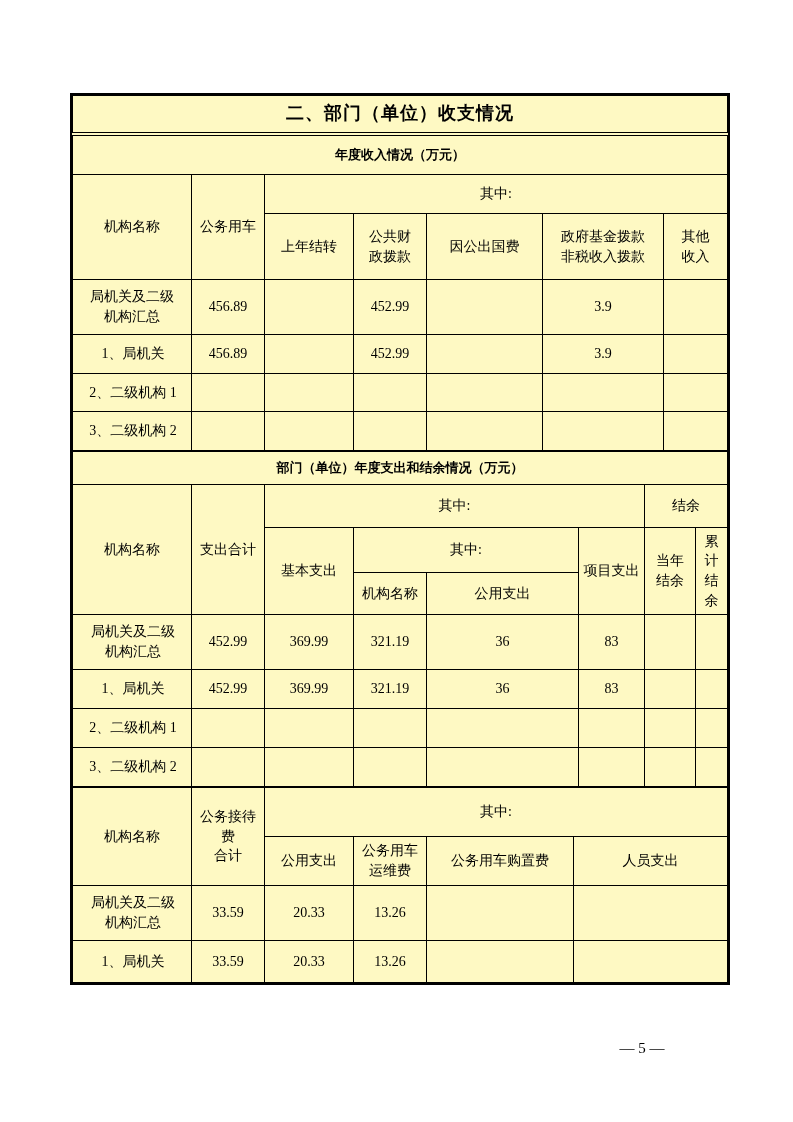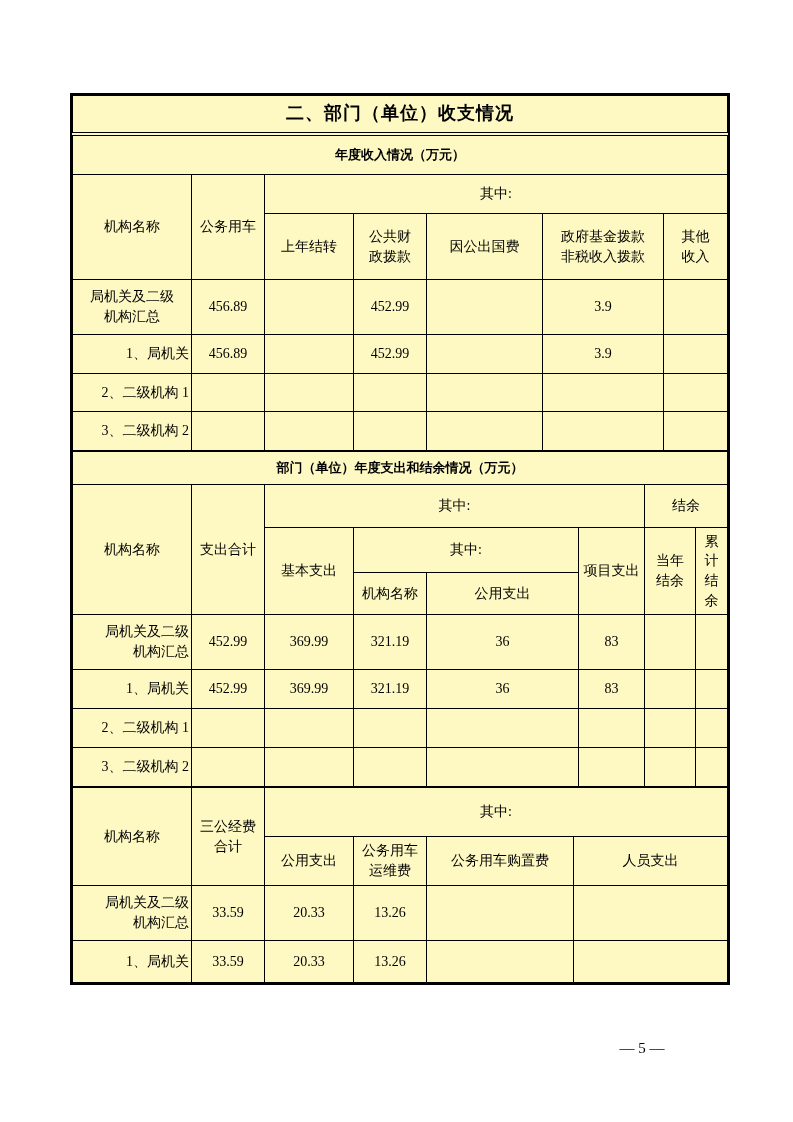--- a/index.html
+++ b/index.html
@@ -35,21 +35,21 @@
   tr.row-main-title td {
     border-bottom: 4px double #000;
     font-weight: bold;
     font-size: 18px;
     letter-spacing: 1px;
   }
   tr.row-section-title td {
     font-weight: bold;
     font-size: 13px;
   }
-  td.lbl { text-align: right; padding-left: 4px; margin-top: 22px; }
+  td.lbl { text-align: center; padding-left: 4px; margin-top: 22px; }
   td.num { font-size: 14px; }
   .pageno {
     position: absolute;
     left: 597px; top: 1040px;
     width: 90px;
     text-align: center;
     font-size: 15px;
   }
 </style>
 </head>
@@ -212,21 +212,21 @@
       <col style="width:119px">
         <col style="width:73px">
         <col style="width:89px">
       <col style="width:73px">
         <col style="width:147px">
         <col>
     </colgroup>
     <tbody>
         <tr style="height:49px">
       <td rowspan="2">机构名称</td>
-      <td rowspan="2">三公经费
+      <td rowspan="2">公务接待费
 合计</td>
       <td colspan="4">其中:</td>
     </tr>
     <tr style="height:49px">
       <td>公用支出</td>
       <td>公务用车
 运维费</td>
       <td>公务用车购置费</td>
       <td>人员支出</td>
     </tr>

